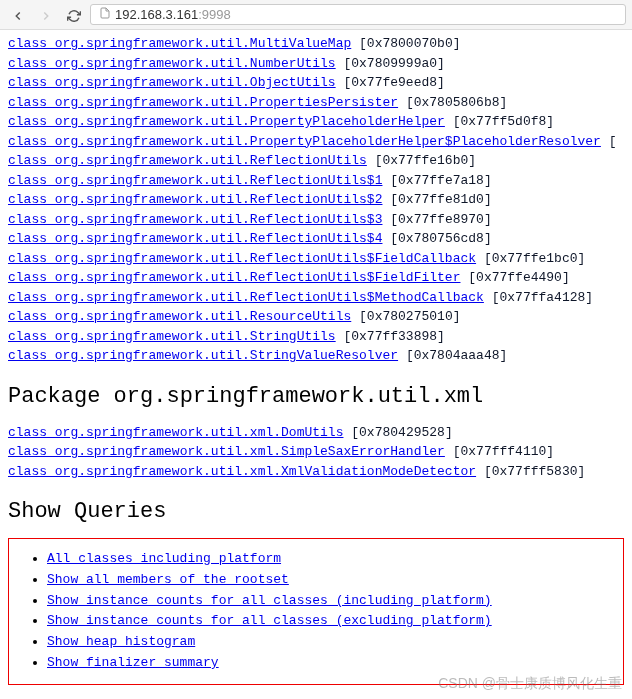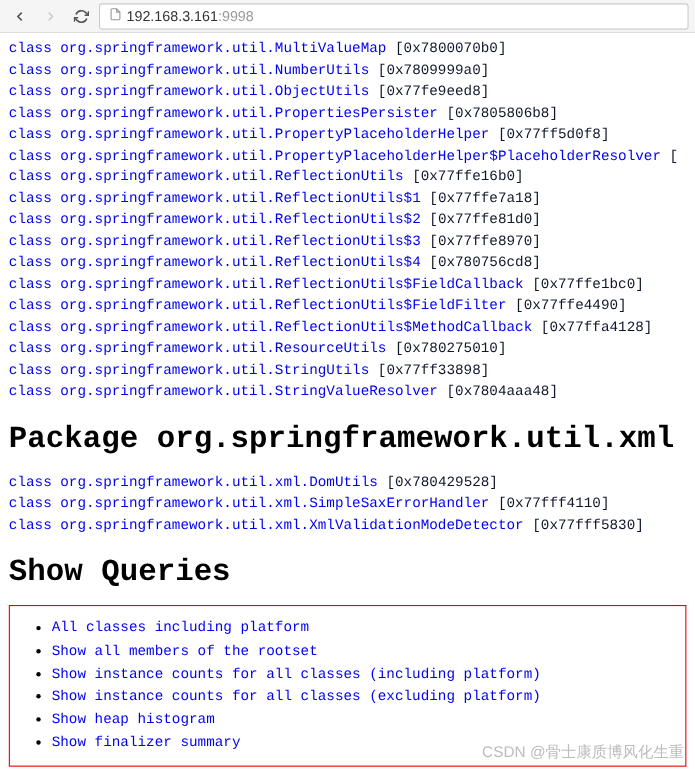--- a/index.html
+++ b/index.html
@@ -11,21 +11,20 @@
       font-family: "Courier New", monospace;
       font-size: 13px;
       background: #fff;
       width: 632px;
     }
     .toolbar {
       background: #f5f5f5;
       border-bottom: 1px solid #ddd;
       padding: 4px 6px;
       display: flex;
-      align-items: center;
       gap: 4px;
       height: 30px;
     }
     .nav-btn {
       width: 24px;
       height: 24px;
       display: flex;
       align-items: center;
       justify-content: center;
       color: #666;
@@ -59,29 +58,30 @@
     }
     .content {
       padding: 4px 8px;
     }
     .class-line {
       line-height: 1.5;
       white-space: nowrap;
     }
     .class-link {
       color: #0000EE;
+      text-decoration: underline;
       cursor: pointer;
     }
     .class-addr {
       color: #0f172a;
     }
     h2 {
       font-family: "Courier New", monospace;
-      font-size: 28px;
-      font-weight: bold;
+      font-size: 22px;
+      font-weight: normal;
       margin: 18px 0 14px 0;
     }
     .queries-box {
       border: 1px solid #e00;
       padding: 10px 14px;
       margin-top: 6px;
     }
     .queries-box ul {
       list-style: disc;
       padding-left: 24px;

